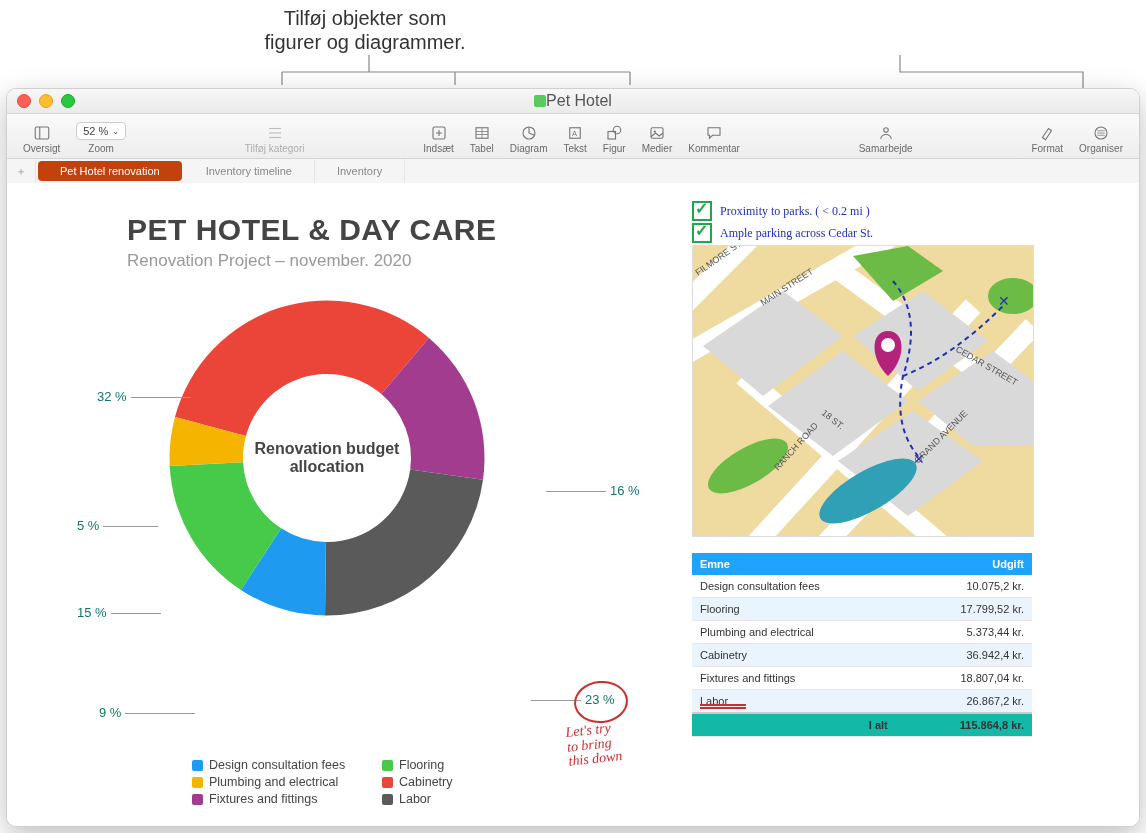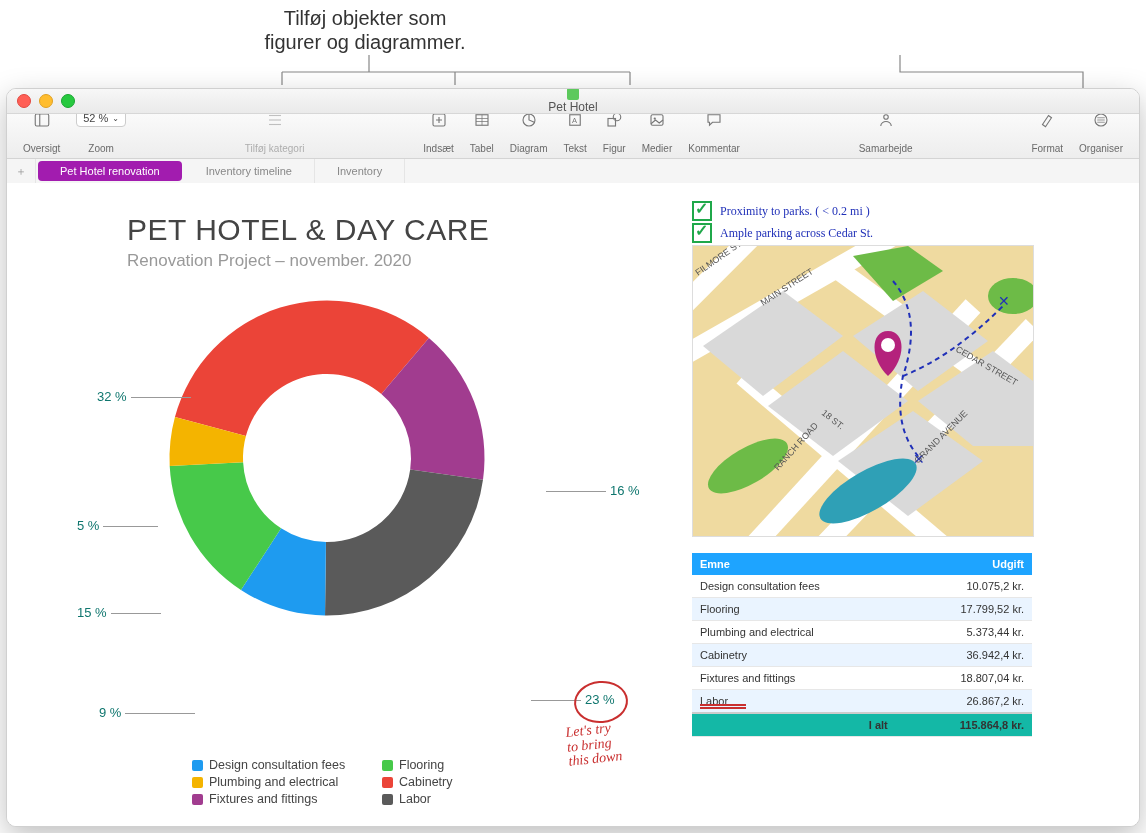--- a/index.html
+++ b/index.html
@@ -32,46 +32,46 @@
   .titlebar {
     height:24px; background:linear-gradient(#f7f7f7,#eaeaea);
     border-bottom:1px solid #d7d7d7;
     display:flex; align-items:center; position:relative;
   }
   .traffic { display:flex; gap:8px; padding-left:10px; }
   .tl { width:12px; height:12px; border-radius:50%; }
   .tl.red{background:#ff5f56;border:1px solid #e04840;}
   .tl.yel{background:#ffbd2e;border:1px solid #dfa023;}
   .tl.grn{background:#27c93f;border:1px solid #1ba532;}
-  .win-title { position:absolute; left:0; right:0; text-align:center; font-size:12px; color:#555; display:flex; align-items:center; justify-content:center; gap:0;flex-direction:column; }
+  .win-title { position:absolute; left:0; right:0; text-align:center; font-size:16px; color:#555; display:flex; align-items:center; justify-content:center; gap:0; }
   .doc-icon { width:12px; height:12px; background:#5cc95c; border-radius:2px; display:inline-block; }
 
   .toolbar {
     height:44px; background:linear-gradient(#fafafa,#ededed);
     border-bottom:1px solid #d4d4d4;
     display:flex; align-items:flex-end; padding:0 8px;
     font-size:10px; color:#6a6a6a;
   }
   .tbtn { display:flex; flex-direction:column; align-items:center; justify-content:flex-end; padding:3px 8px 4px; cursor:default; }
   .tbtn svg { width:18px; height:18px; }
-  .tbtn .lbl { margin-top:14px; }
+  .tbtn .lbl { margin-top:1px; }
   .zoom { display:flex; align-items:center; border:1px solid #ccc; border-radius:4px; padding:2px 6px; background:#fff; font-size:11px; color:#444; margin-bottom:2px; }
   .flex-spacer { flex:1; }
 
   .sheetbar {
     height:24px; background:#f5f5f5; border-bottom:1px solid #dcdcdc;
     display:flex; align-items:stretch; font-size:11px;
   }
   .add-sheet { width:28px; display:flex; align-items:center; justify-content:center; color:#9a9a9a; border-right:1px solid #e5e5e5;}
   .sheet-tab { padding:0 22px; display:flex; align-items:center; color:#888; border-right:1px solid #e5e5e5; }
-  .sheet-tab.active { background:#a21caf; color:#fff; border-radius:4px; margin:2px; border:none; font-weight:500;}
+  .sheet-tab.active { background:#c2410c; color:#fff; border-radius:4px; margin:2px; border:none; font-weight:500;}
   
   .canvas { position:absolute; top:94px; left:0; right:0; bottom:0; background:#fff; overflow:hidden; }
 
-  .doc-title { position:absolute; left:120px; top:30px; font-size:30px; font-weight:400; color:#444; letter-spacing:0.5px;}
+  .doc-title { position:absolute; left:120px; top:30px; font-size:30px; font-weight:700; color:#444; letter-spacing:0.5px;}
   .doc-sub { position:absolute; left:120px; top:68px; font-size:17px; color:#999; font-weight:500;}
 
   .donut-wrap { position:absolute; left:145px; top:100px; width:350px; height:350px; }
   .donut-center { position:absolute; left:50%; top:50%; transform:translate(-50%,-50%); text-align:center; font-size:16px; font-weight:700; color:#444; width:170px;}
   .seg-label { position:absolute; font-size:13px; color:#0f766e; white-space:nowrap; }
   .seg-label .line { display:inline-block; height:1px; background:#999; vertical-align:middle; margin:0 4px;}
   
   .legend { position:absolute; left:185px; top:575px; width:380px; display:grid; grid-template-columns:1fr 1fr; row-gap:3px; font-size:12.5px; color:#444;}
   .legend div { display:flex; align-items:center; gap:6px;}
   .swatch { width:11px; height:11px; border-radius:2px; }
@@ -243,20 +243,21 @@
 
       <div class="donut-wrap">
         <svg viewBox="0 0 100 100" width="350" height="350" id="donut-svg">
             <path d="M 6.557826252502679 38.26213221695463 A 45 45 0 0 1 79.117518270625 15.690087004484852 L 65.52934307766667 31.701379735725254 A 24 24 0 0 0 26.83084066800143 43.739803849042474 Z" fill="#eb4438"></path>
             <path d="M 79.117518270625 15.690087004484852 A 45 45 0 0 1 94.5707641563493 56.20056308080872 L 73.77107421671963 53.30696697643132 A 24 24 0 0 0 65.52934307766667 31.701379735725254 Z" fill="#a13c8f"></path>
             <path d="M 94.5707641563493 56.20056308080872 A 45 45 0 0 1 49.43452820524913 94.99644698917172 L 49.69841504279954 73.99810506089159 A 24 24 0 0 0 73.77107421671963 53.30696697643132 Z" fill="#5a5a5a"></path>
             <path d="M 49.43452820524913 94.99644698917172 A 45 45 0 0 1 25.412254396957895 87.68876180189638 L 36.88653567837754 70.1006729610114 A 24 24 0 0 0 49.69841504279954 73.99810506089159 Z" fill="#1e9bf0"></path>
             <path d="M 25.412254396957895 87.68876180189638 A 45 45 0 0 1 5.056836952729213 52.26099431808964 L 26.03031304145558 51.20586363631447 A 24 24 0 0 0 36.88653567837754 70.1006729610114 Z" fill="#47c94a"></path>
             <path d="M 5.056836952729213 52.26099431808964 A 45 45 0 0 1 6.557826252502679 38.262132216954626 L 26.83084066800143 43.73980384904247 A 24 24 0 0 0 26.03031304145558 51.20586363631447 Z" fill="#f4b400"></path>
           </svg>
+        <div class="donut-center">Renovation budget allocation</div>
       </div>
 
       <div class="seg-label" style="left:90px; top:206px;"><span>32 %</span><span class="line" style="width:60px"></span></div>
       <div class="seg-label" style="left:70px; top:335px;"><span>5 %</span><span class="line" style="width:55px"></span></div>
       <div class="seg-label" style="left:70px; top:422px;"><span>15 %</span><span class="line" style="width:50px"></span></div>
       <div class="seg-label" style="left:92px; top:522px;"><span>9 %</span><span class="line" style="width:70px"></span></div>
       <div class="seg-label" style="left:535px; top:300px;"><span class="line" style="width:60px"></span><span>16 %</span></div>
       <div class="seg-label" style="left:520px; top:509px;"><span class="line" style="width:50px"></span><span>23 %</span></div>
       <div class="red-circle" style="left:567px; top:498px;"></div>
       <div class="handnote red-text" style="left:560px; top:540px;">Let's try<br>to bring<br>this down</div>

